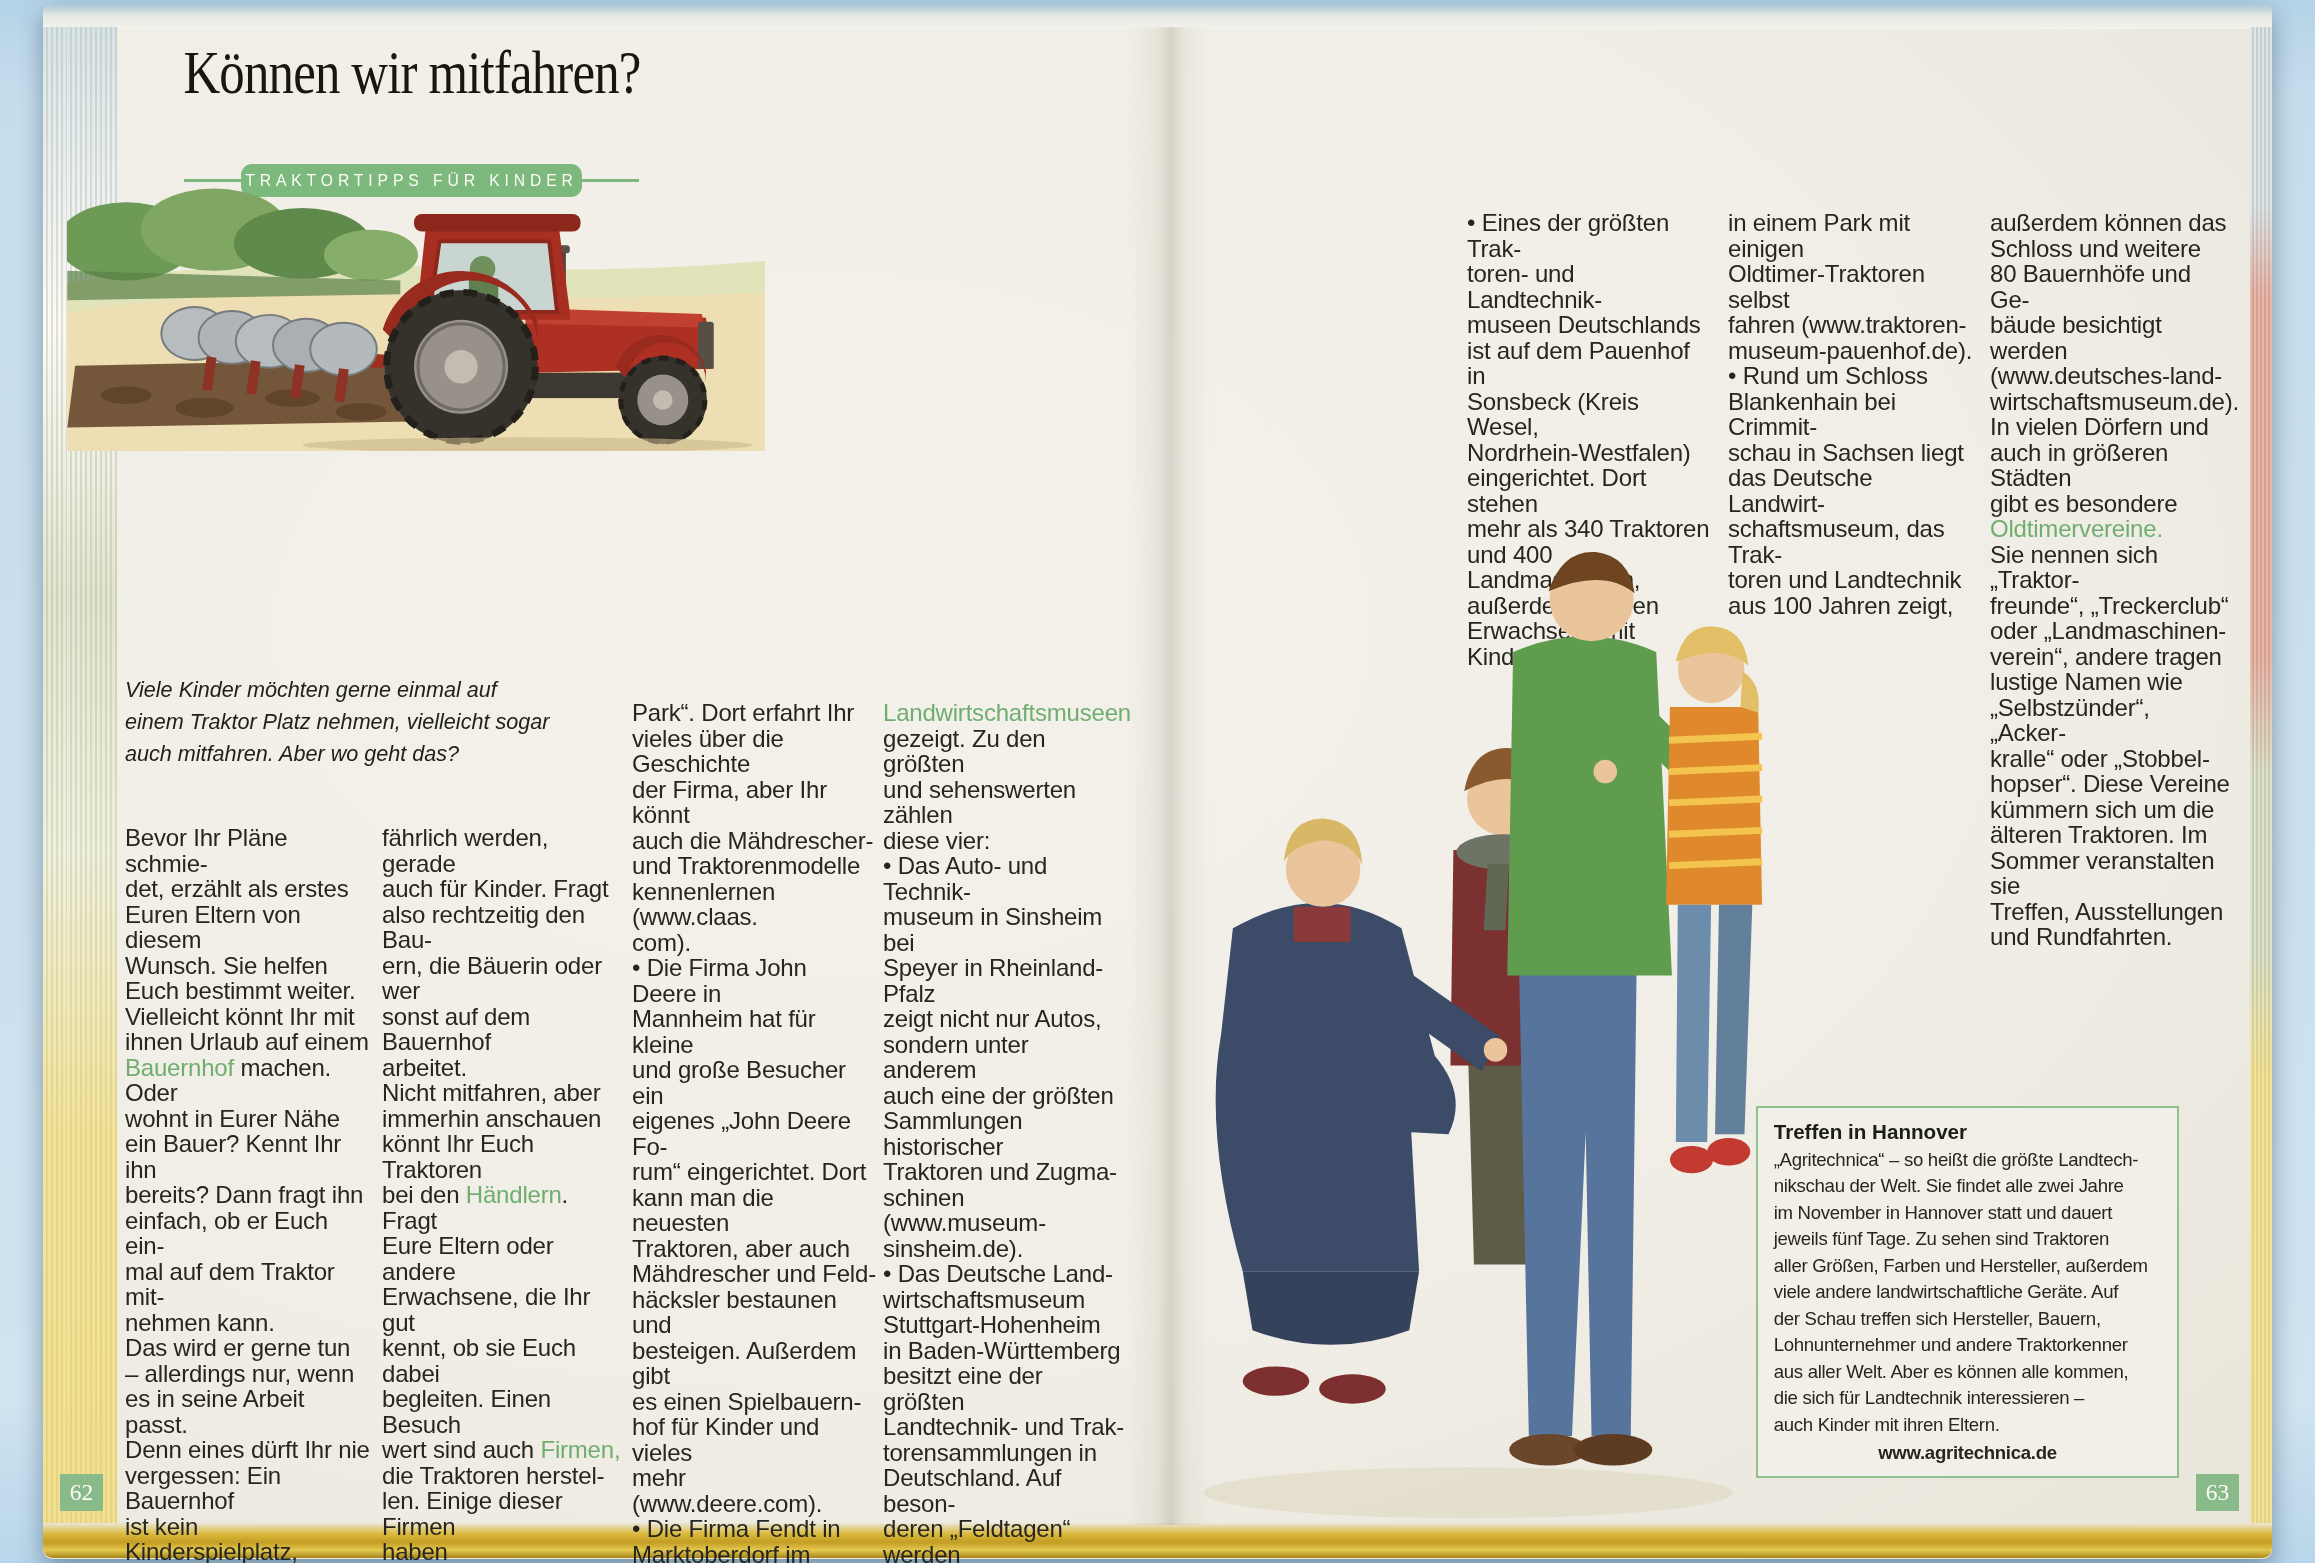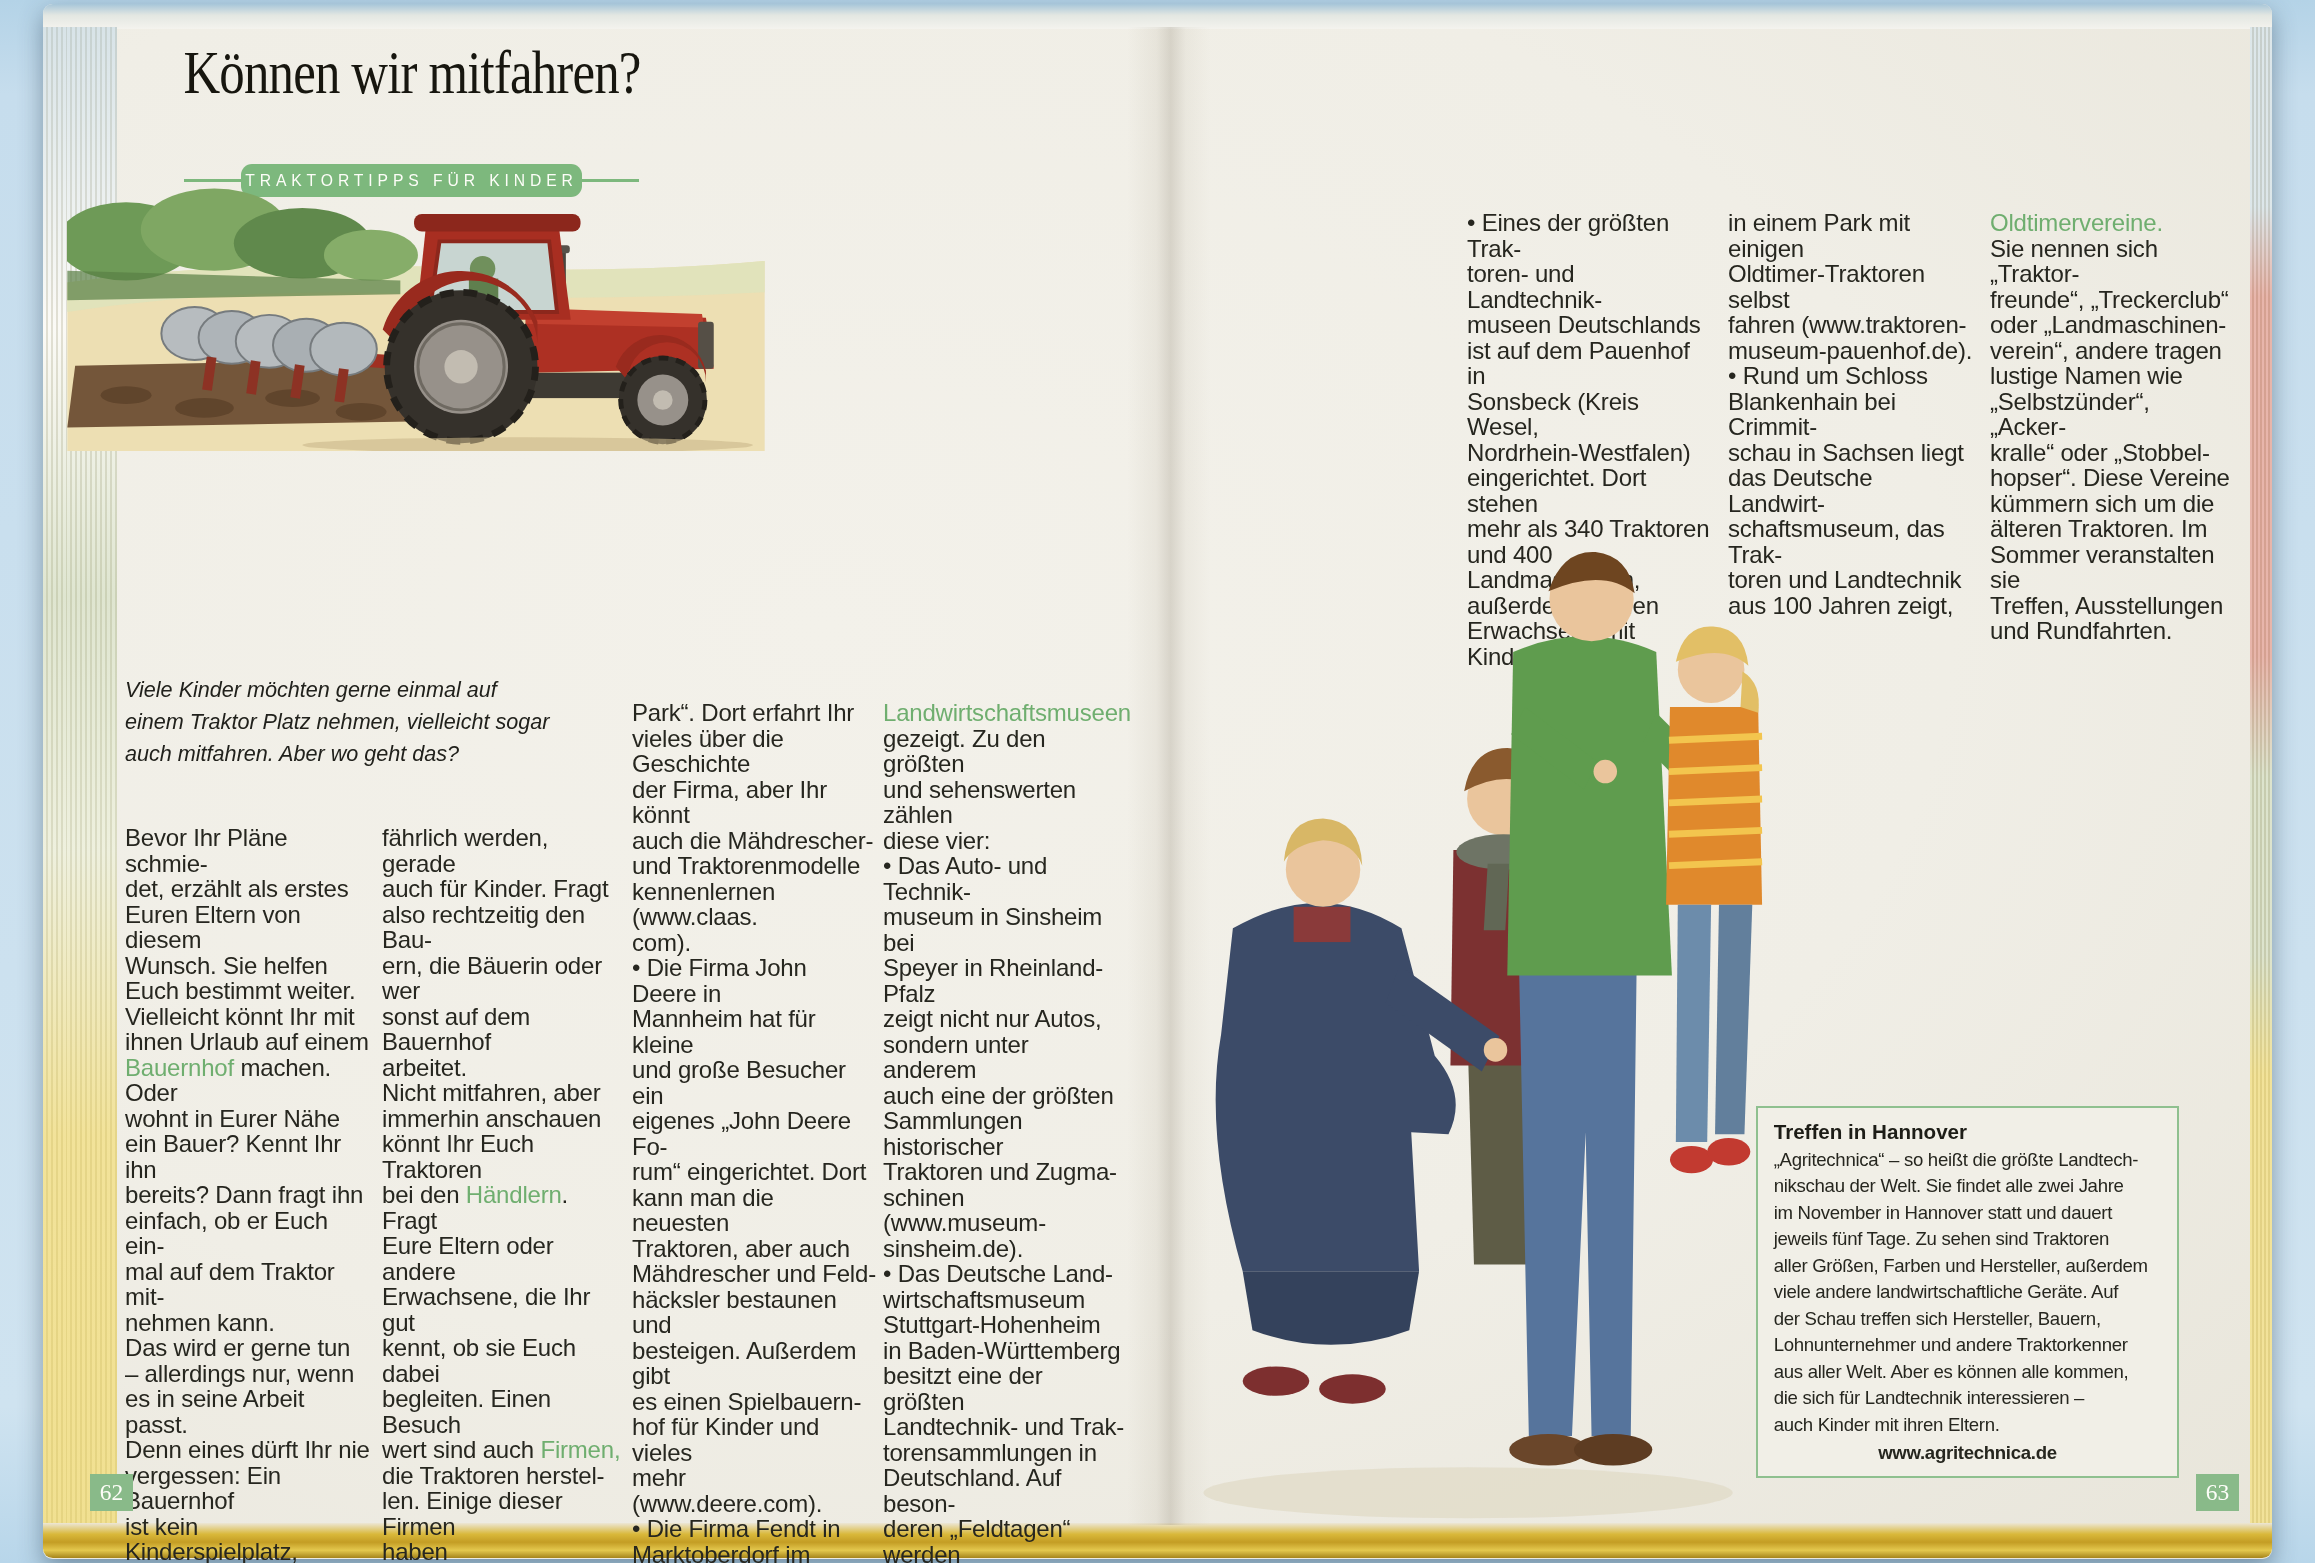--- a/index.html
+++ b/index.html
@@ -38,21 +38,21 @@
     line-height:32px;color:#21211c;white-space:pre-line;}
   .col{position:absolute;width:245px;font-size:24px;line-height:25.5px;letter-spacing:-0.2px;
     white-space:pre-line;color:#26261f;}
   #col1{left:125px;top:825px;} #col2{left:382px;top:825px;}
   #col3{left:632px;top:700px;} #col4{left:883px;top:700px;}
   #col5{left:1467px;top:210px;} #col6{left:1728px;top:210px;} #col7{left:1990px;top:210px;width:241px;}
   .hl{color:#6fae6f;}
 
   .badge{position:absolute;width:43px;height:37px;background:#89ba89;color:#fdfdf8;
     font-family:"Liberation Serif",serif;font-size:23.5px;display:flex;align-items:center;justify-content:center;}
-  #badge-left{left:90px;top:1474px;} #badge-right{left:2196px;top:1474px;}
+  #badge-left{left:60px;top:1474px;} #badge-right{left:2196px;top:1474px;}
 
   .info-box{position:absolute;left:1756px;top:1106px;width:423px;box-sizing:border-box;
     border:2px solid #8fc08f;background:#f1efe7;padding:11.8px 15.7px 11.8px;}
   .info-box .ib-title{font-size:20.6px;font-weight:bold;margin:0 0 2.9px;color:#1d1d17;}
   .info-box .ib-body{font-size:18.6px;line-height:26.5px;letter-spacing:-0.3px;white-space:pre-line;}
   .info-box .ib-link{font-size:18.6px;text-align:center;margin-top:4px;letter-spacing:-0.3px;font-weight:bold;}
 </style>
 </head>
 <body>
 
@@ -259,21 +259,30 @@
 Oldtimer-Traktoren selbst
 fahren (www.traktoren-
 museum-pauenhof.de).
 • Rund um Schloss
 Blankenhain bei Crimmit-
 schau in Sachsen liegt
 das Deutsche Landwirt-
 schaftsmuseum, das Trak-
 toren und Landtechnik
 aus 100 Jahren zeigt,</span></div>
-  <div class="col" id="col7"><span class="hl">Oldtimervereine.</span><span>
+  <div class="col" id="col7"><span>außerdem können das
+Schloss und weitere
+80 Bauernhöfe und Ge-
+bäude besichtigt werden
+(www.deutsches-land-
+wirtschaftsmuseum.de).
+In vielen Dörfern und
+auch in größeren Städten
+gibt es besondere
+</span><span class="hl">Oldtimervereine.</span><span>
 Sie nennen sich „Traktor-
 freunde“, „Treckerclub“
 oder „Landmaschinen-
 verein“, andere tragen
 lustige Namen wie
 „Selbstzünder“, „Acker-
 kralle“ oder „Stobbel-
 hopser“. Diese Vereine
 kümmern sich um die
 älteren Traktoren. Im

